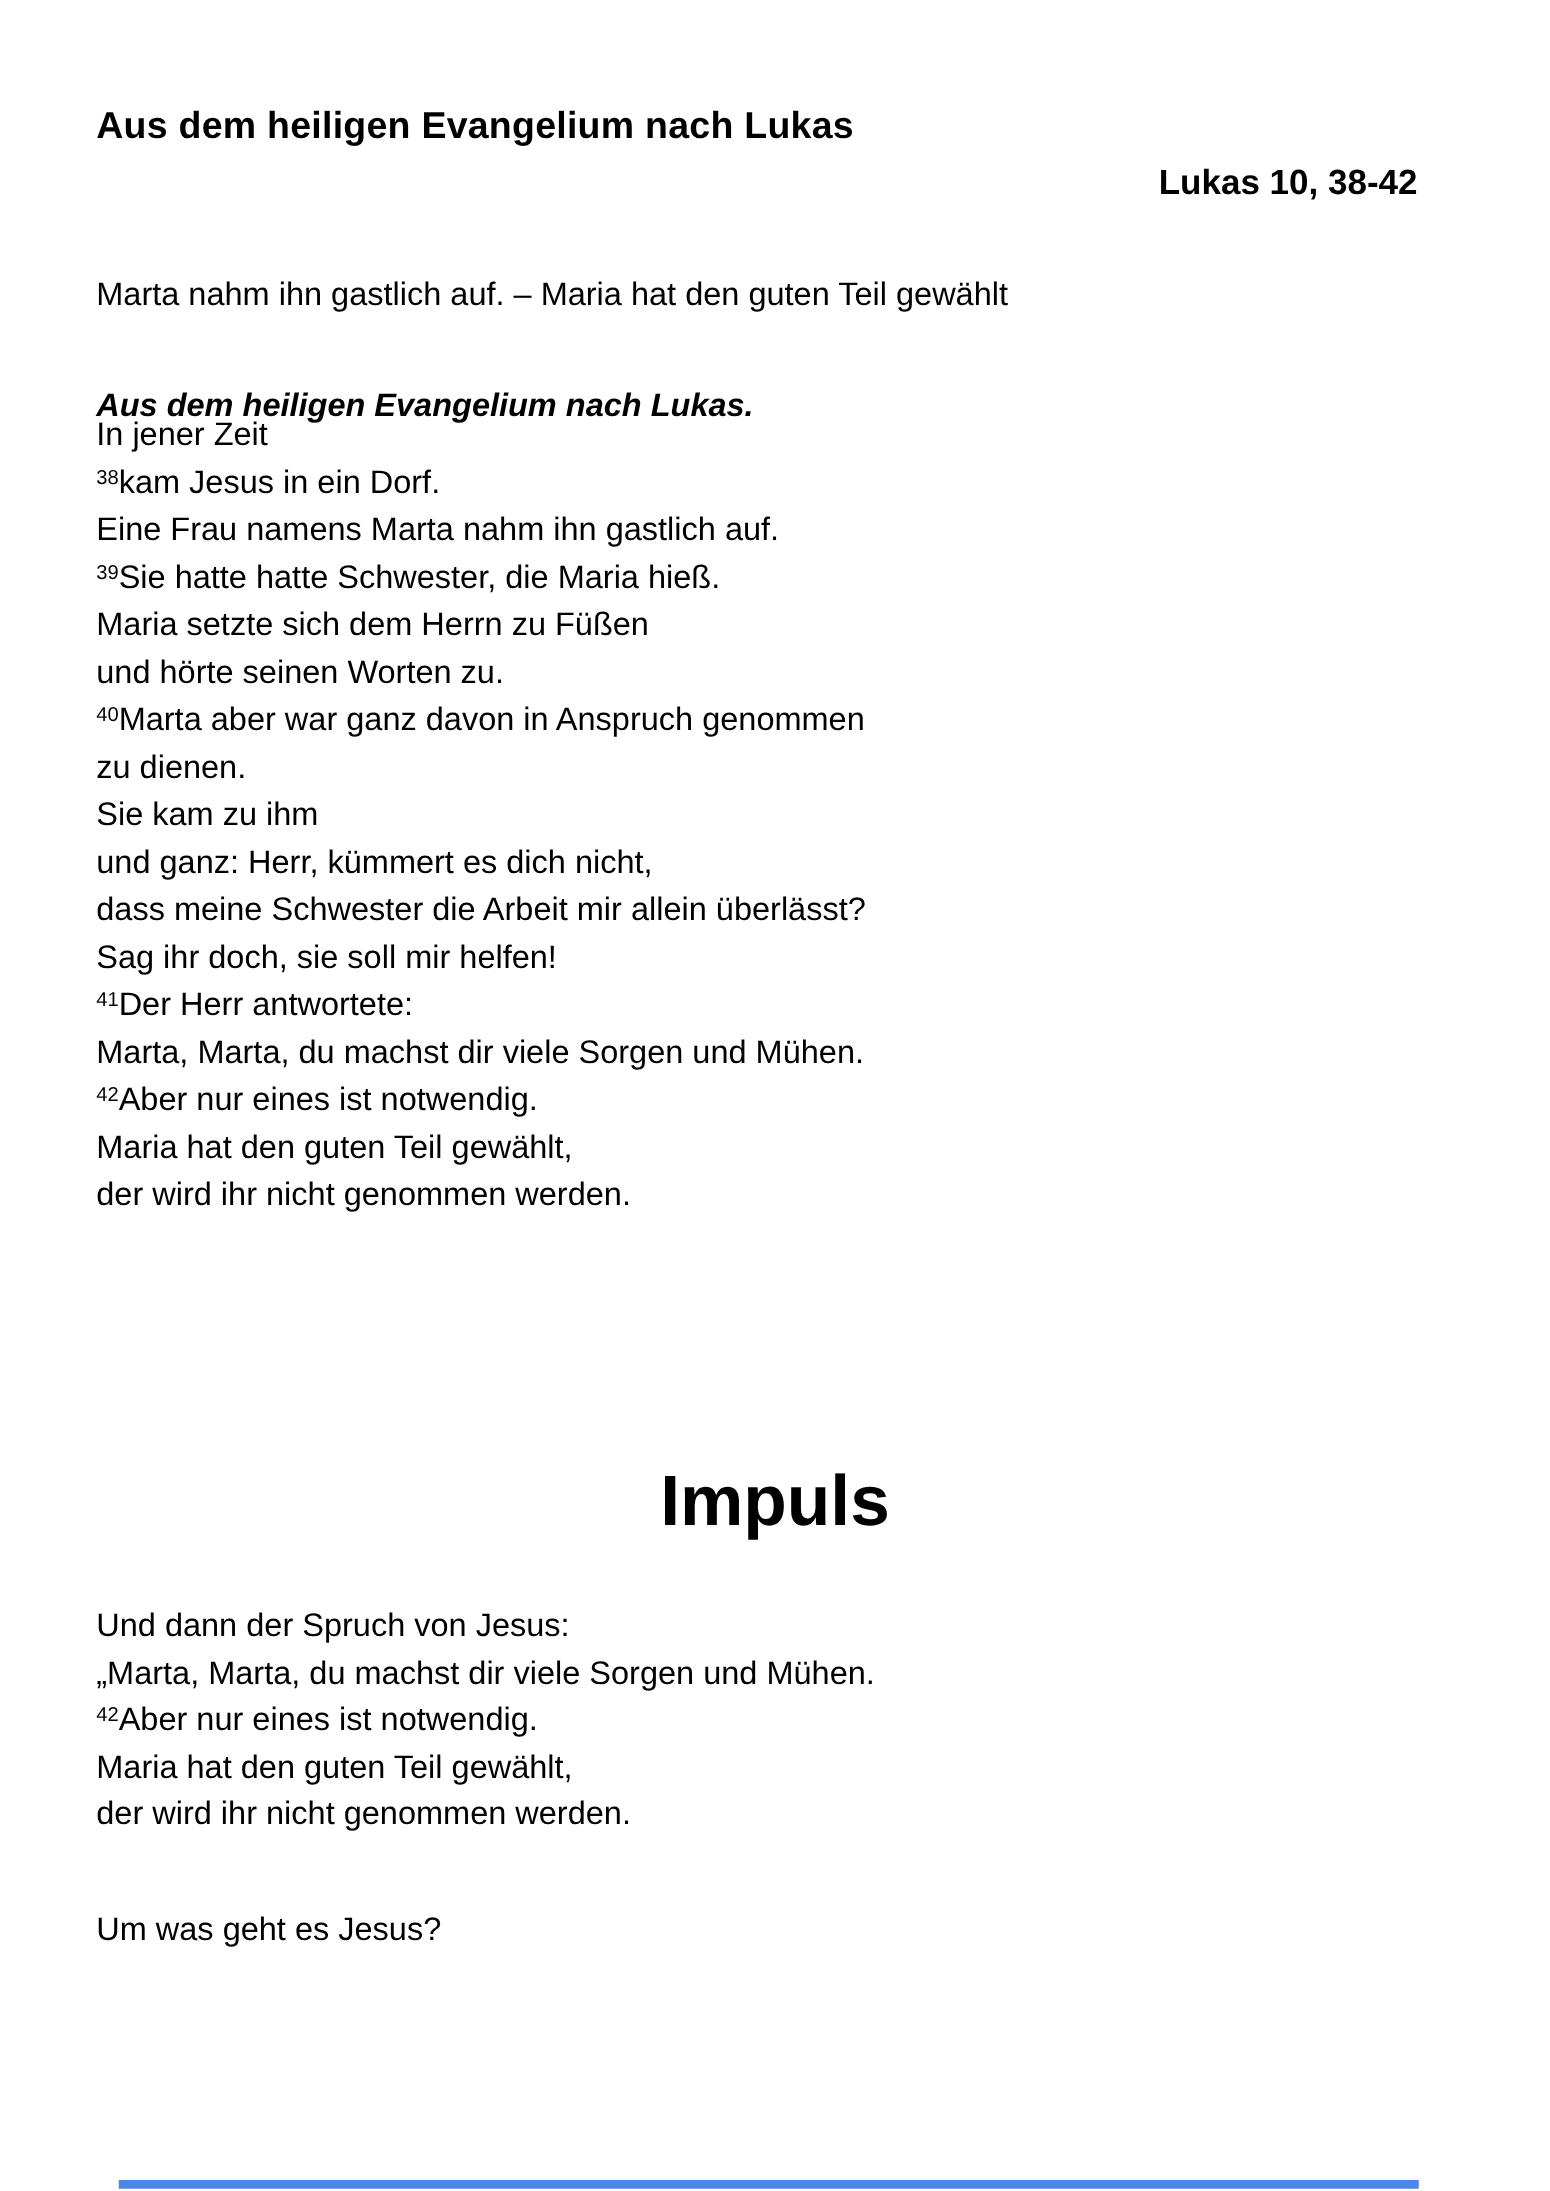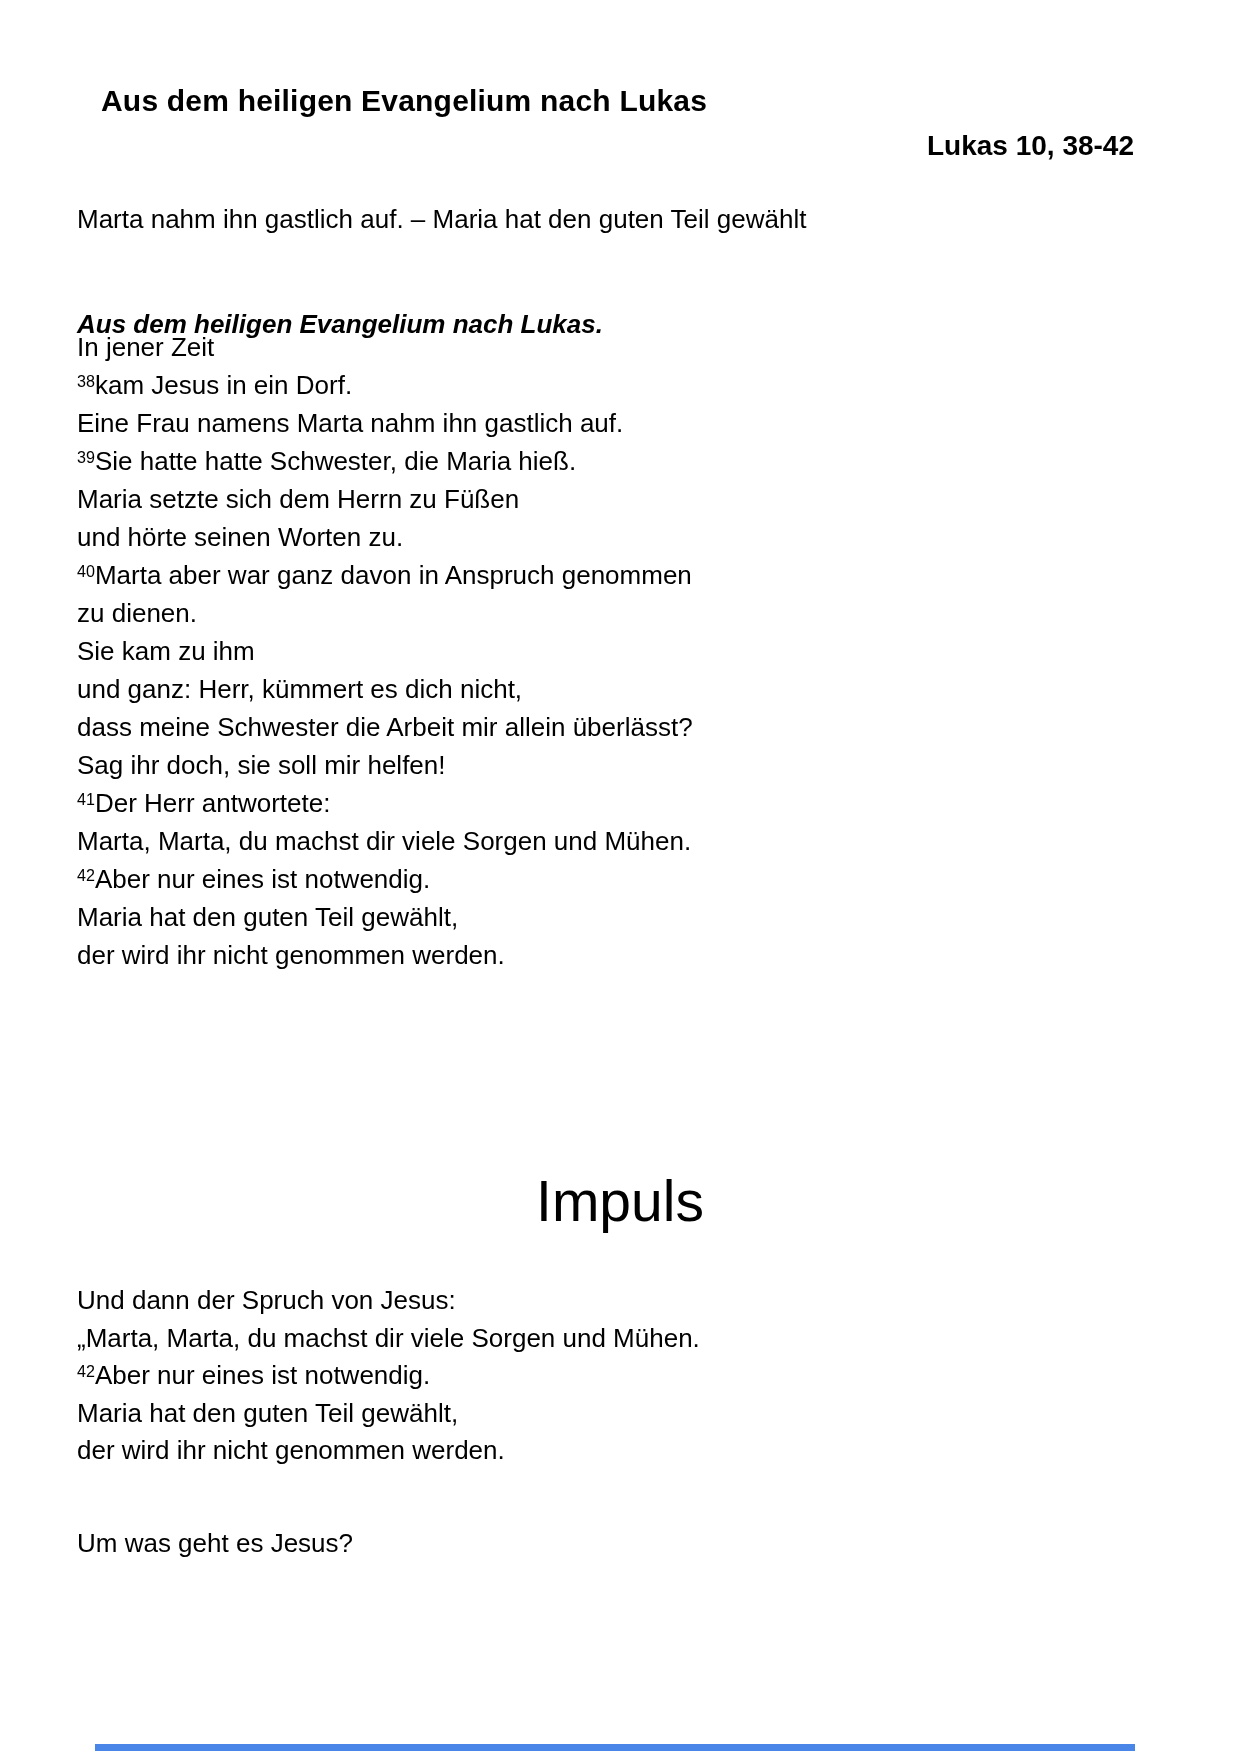--- a/index.html
+++ b/index.html
@@ -8,42 +8,42 @@
     background: #ffffff;
     font-family: "Liberation Sans", "DejaVu Sans", sans-serif;
     color: #000000;
     overflow: hidden;
     position: relative;
   }
   .page { position: absolute; inset: 0; }
 
   .title {
     position: absolute; left: 77px; top: 84px;
-    font-size: 30px; font-weight: bold; letter-spacing: 0.2px; margin-left: 24px;
+    font-size: 30px; font-weight: bold; letter-spacing: 0.2px;
   }
   .reference {
     position: absolute; right: 106px; top: 130px;
     font-size: 28px; font-weight: bold;
   }
   .summary {
-    position: absolute; left: 77px; top: 204px;
+    position: absolute; left: 77px; top: 220px;
     font-size: 26px;
   }
   .leadin {
     position: absolute; left: 77px; top: 272px;
     font-size: 26px; font-weight: bold; font-style: italic; margin-top: 37px;
   }
   .gospel {
     position: absolute; left: 77px; top: 328px;
     font-size: 26px; line-height: 38px;
   }
   .impuls-heading {
     position: absolute; left: 0; top: 1168px; width: 100%;
     text-align: center;
-    font-size: 57px; font-weight: 400;
+    font-size: 57px; font-weight: 700;
   }
   .impuls-body {
     position: absolute; left: 77px; top: 1282px;
     font-size: 26px; line-height: 37.5px;
   }
   .question {
     position: absolute; left: 77px; top: 1528px;
     font-size: 26px;
     text-align: center;
   }

